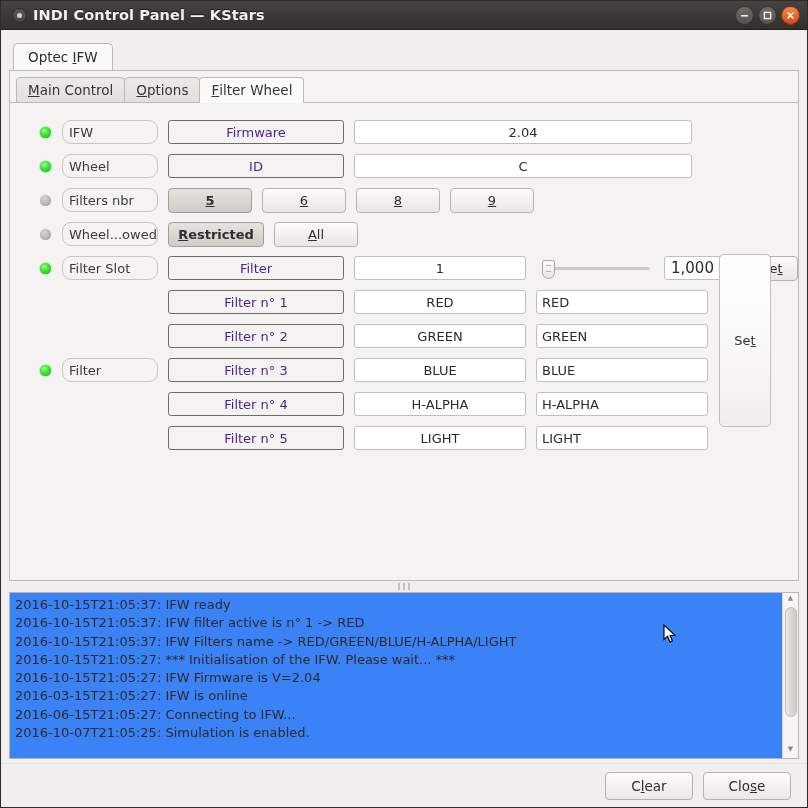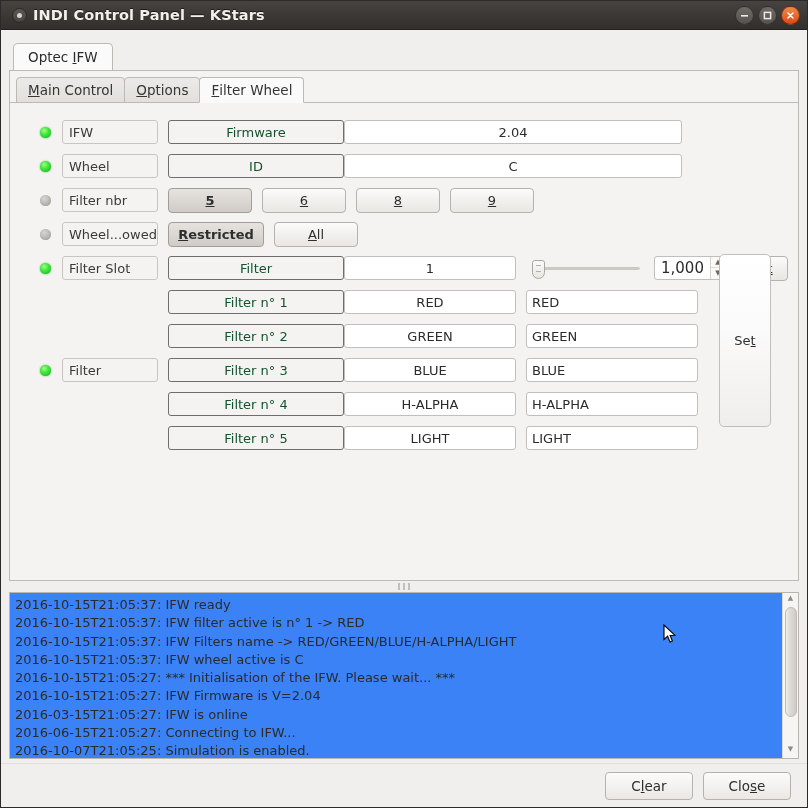--- a/index.html
+++ b/index.html
@@ -160,49 +160,49 @@
     background: radial-gradient(circle at 38% 32%, #d8d6d3 0%, #b9b6b2 55%, #9d9a96 100%);
     box-shadow: inset 0 0 1px rgba(0,0,0,.2);
   }
   .led.spacer { background: none; box-shadow: none; }
 
   
   .namebox {
     width: 96px; flex: 0 0 96px;
     height: 24px;
     border: 1px solid #c9c5c1;
-    border-radius: 3px;
+    border-radius: 9px;
     background: #f4f3f2;
     display: flex; align-items: center;
     padding: 0 6px;
     font-size: 13px;
     color: #3a3a3a;
     overflow: hidden; white-space: nowrap;
   }
 
   
   .lbl-dark {
     height: 24px;
     border: 1px solid #6f6c69;
     border-radius: 3px;
     background: #f4f3f2;
     display: flex; align-items: center; justify-content: center;
-    font-size: 13px; color: #14532d;
+    font-size: 13px; color: #4c1d95;
   }
   .lbl-dark.w-prop { width: 176px; flex: 0 0 176px; margin-left: 10px; }
 
   
   .valbox {
     height: 24px;
     border: 1px solid #c2bebb;
     border-radius: 3px;
     background: #ffffff;
     display: flex; align-items: center; justify-content: center;
     font-size: 13px; color: #2b2b2b;
-    margin-left: 0;
+    margin-left: 10px;
   }
   .valbox.wide { width: 338px; flex: 0 0 338px; }
   .valbox.mid  { width: 172px; flex: 0 0 172px; }
 
   
   .textinput {
     height: 24px;
     border: 1px solid #c2bebb;
     border-radius: 3px;
     background: #ffffff;
@@ -443,21 +443,21 @@
 
         <div class="row">
           <div class="led on"></div>
           <div class="namebox">Wheel</div>
           <div class="lbl-dark w-prop">ID</div>
           <div class="valbox wide">C</div>
         </div>
 
         <div class="row">
           <div class="led off"></div>
-          <div class="namebox">Filter nbr</div>
+          <div class="namebox">Filters nbr</div>
           <div class="pbtn num sel">
               <span class="ul">5</span>
             </div>
           <div class="pbtn num">
               <span class="ul">6</span>
             </div>
           <div class="pbtn num">
               <span class="ul">8</span>
             </div>
           <div class="pbtn num">
@@ -560,21 +560,20 @@
           <i></i>
           <i></i>
       </div>
     </div>
 
     <div id="log-wrap">
       <div id="log-list">
         <div>2016-10-15T21:05:37: IFW ready</div>
         <div>2016-10-15T21:05:37: IFW filter active is n° 1 -&gt; RED</div>
         <div>2016-10-15T21:05:37: IFW Filters name -&gt; RED/GREEN/BLUE/H-ALPHA/LIGHT</div>
-        <div>2016-10-15T21:05:37: IFW wheel active is C</div>
         <div>2016-10-15T21:05:27: *** Initialisation of the IFW. Please wait... ***</div>
         <div>2016-10-15T21:05:27: IFW Firmware is V=2.04</div>
         <div>2016-03-15T21:05:27: IFW is online</div>
         <div>2016-06-15T21:05:27: Connecting to IFW...</div>
         <div>2016-10-07T21:05:25: Simulation is enabled.</div>
       </div>
       <div id="log-scroll">
         <div class="sb-arrow">▲</div>
         <div id="sb-track">
           <div id="sb-thumb"></div>

